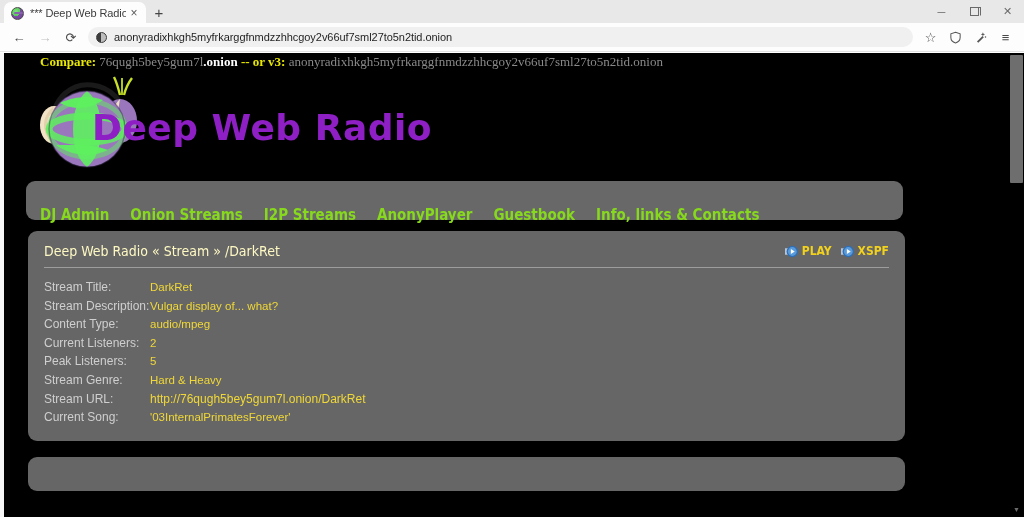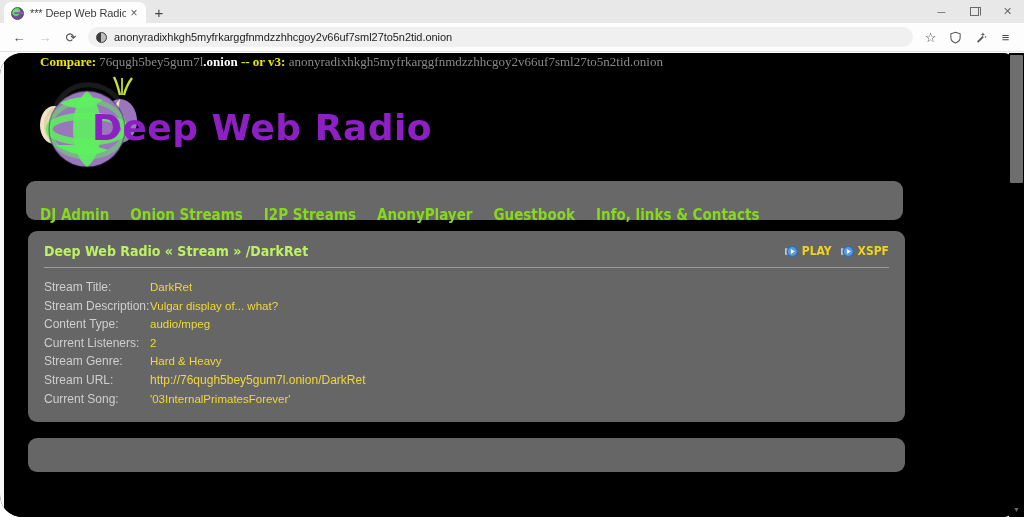--- a/index.html
+++ b/index.html
@@ -86,21 +86,21 @@
   .urltext {
     font-size: 11px; color: #1f1f1f; white-space: nowrap; overflow: hidden;
     letter-spacing: -0.05px;
   }
   .navright { display: flex; align-items: center; }
   .navright .navbtn { width: 25px; }
 
   
   .viewport {
     position: absolute; left: 0; top: 53px; width: 1024px; height: 464px;
-    background: #000; overflow: hidden; border-radius: 22px;
+    background: #000; overflow: hidden;
   }
   .leftstrip {
     position: absolute; left: 0; top: 0; width: 4px; height: 464px;
     background: #f7f7f7;
   }
   .page {
     position: absolute; left: 4px; top: 0; width: 1004px; height: 464px;
     background: #000; overflow: hidden;
   }
 
@@ -147,21 +147,21 @@
     margin: 11px 0 0 24px; width: 877px;
     background: #666666; border-radius: 9px;
     padding: 12px 16px 14px 16px;
   }
   .panel-head {
     display: flex; align-items: center; justify-content: space-between;
     padding-bottom: 8px;
   }
   .panel-title {
     font-family: "DejaVu Sans Condensed", "Liberation Sans Narrow", "Liberation Sans", sans-serif;
-    font-size: 14px; font-weight: bold; color: #bef264; white-space: nowrap;
+    font-size: 14px; font-weight: normal; color: #fef9c3; white-space: nowrap;
   }
   .panel-actions { display: flex; align-items: flex-end; gap: 9px; }
   .action {
     display: flex; align-items: center; gap: 4px;
     font-family: "DejaVu Sans Condensed", "Liberation Sans Narrow", "Liberation Sans", sans-serif;
     font-size: 12px; font-weight: bold; color: #f2d21e;
   }
   .playicon { width: 13px; height: 13px; flex: none; }
   .divider {
     height: 1px; background: #9d9d9d; margin: 0 0 10px 0;
@@ -324,20 +324,24 @@
         </div>
         <div class="row">
           <div class="rlabel">Content Type:</div>
           <div class="rvalue">audio/mpeg</div>
         </div>
         <div class="row">
           <div class="rlabel">Current Listeners:</div>
           <div class="rvalue">2</div>
         </div>
         <div class="row">
+          <div class="rlabel">Peak Listeners:</div>
+          <div class="rvalue">5</div>
+        </div>
+        <div class="row">
           <div class="rlabel">Stream Genre:</div>
           <div class="rvalue">Hard &amp; Heavy</div>
         </div>
         <div class="row">
           <div class="rlabel">Stream URL:</div>
           <div class="rvalue strong">http://76qugh5bey5gum7l.onion/DarkRet</div>
         </div>
         <div class="row">
           <div class="rlabel">Current Song:</div>
           <div class="rvalue">'03InternalPrimatesForever'</div>

